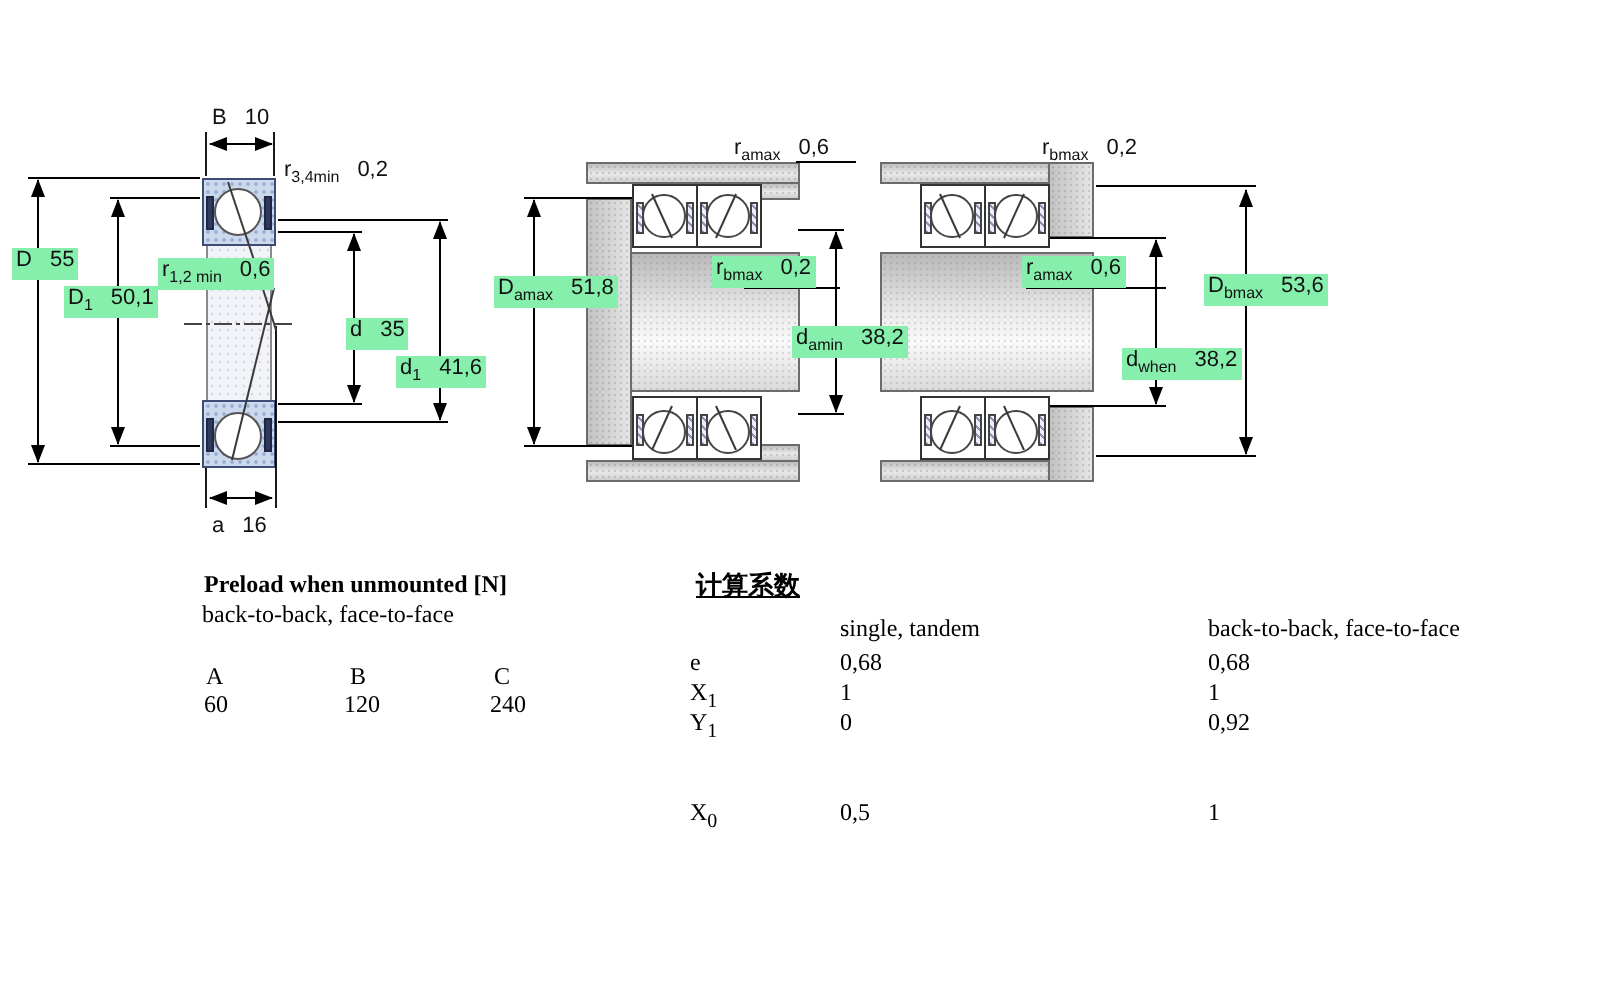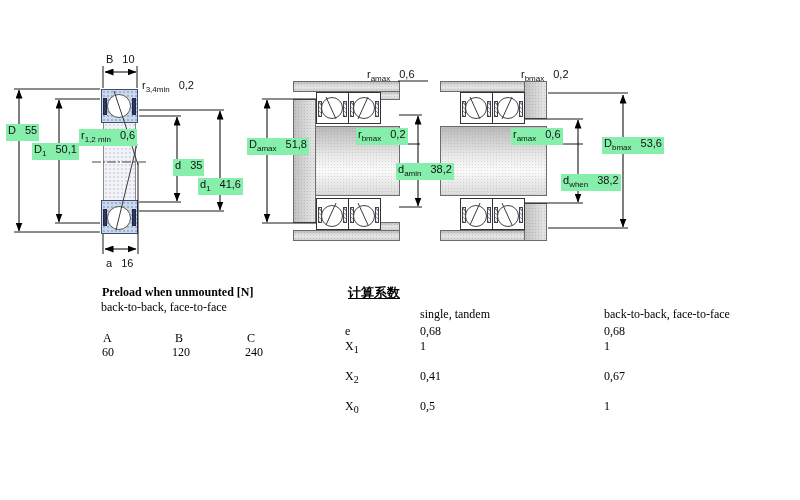--- a/index.html
+++ b/index.html
@@ -275,24 +275,24 @@
       <div class="frow" style="top:0px;">
         <span class="cell fl"><span>e</span><sub></sub></span>
         <span class="cell fv1">0,68</span>
           <span class="cell fv2">0,68</span>
       </div>
       <div class="frow" style="top:15px;">
         <span class="cell fl"><span>X</span><sub>1</sub></span>
         <span class="cell fv1">1</span>
           <span class="cell fv2">1</span>
       </div>
-      <div class="frow" style="top:45px;">
-        <span class="cell fl"><span>X</span><sub>2</sub></span>
-        <span class="cell fv1">0,41</span>
-          <span class="cell fv2">0,67</span>
+      <div class="frow" style="top:30px;">
+        <span class="cell fl"><span>Y</span><sub>1</sub></span>
+        <span class="cell fv1">0</span>
+          <span class="cell fv2">0,92</span>
       </div>
       <div class="frow" style="top:75px;">
         <span class="cell fl"><span>X</span><sub>0</sub></span>
         <span class="cell fv1">0,5</span>
           <span class="cell fv2">1</span>
       </div>
     </div>
   </div>
 
 </div>

